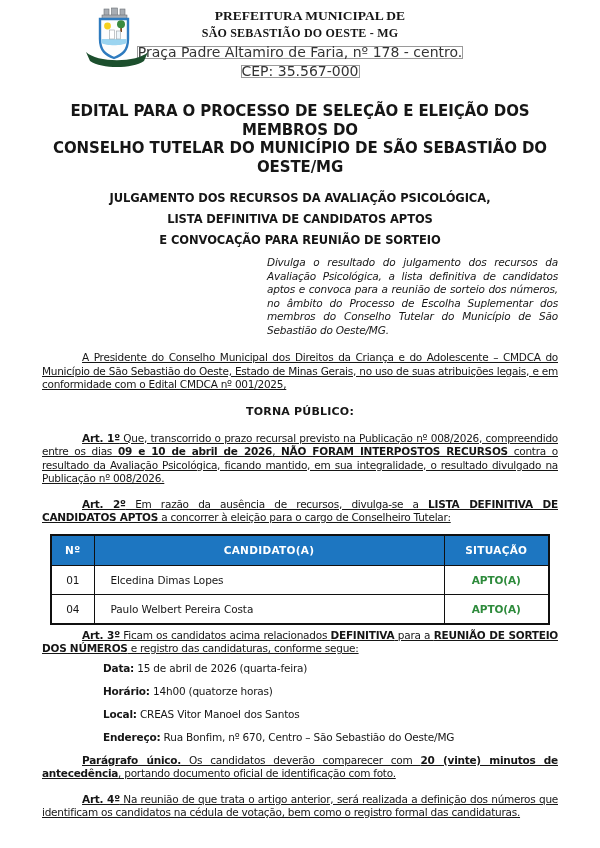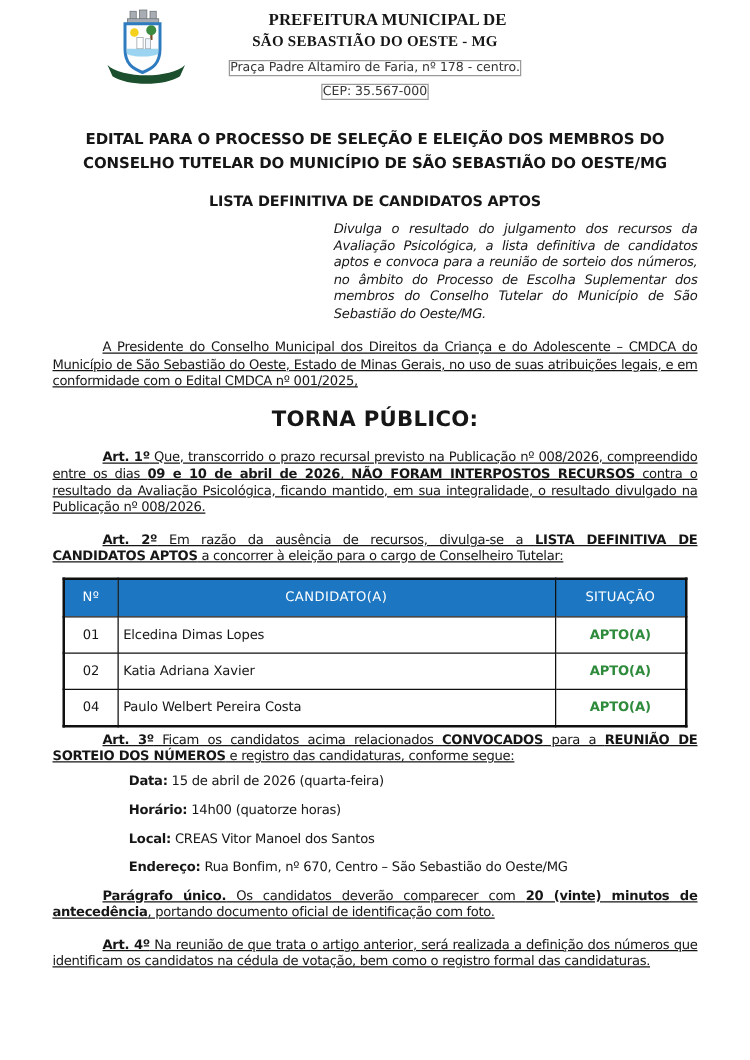--- a/index.html
+++ b/index.html
@@ -7,54 +7,54 @@
        font-family:"DejaVu Sans","Liberation Sans",sans-serif;
        color:#161616;-webkit-font-smoothing:antialiased;}
   .page{position:relative;width:600px;height:848px;background:#fff;}
 
   
   .letterhead{position:relative;height:92px;padding-top:8px;box-sizing:border-box;}
   .crest{position:absolute;left:80px;top:6px;}
   .org{text-align:center;}
   .org1{font-family:"Liberation Serif","DejaVu Serif",serif;font-weight:bold;font-size:13.5px;line-height:16px;padding-left:20px;}
   .org2{font-family:"Liberation Serif","DejaVu Serif",serif;font-weight:bold;font-size:12px;line-height:18px;letter-spacing:.2px;}
-  .addr-box{display:inline-block;border:1px solid #9a9a9a;font-size:10px;line-height:11px;padding:0 0;color:#333;margin-top:2px;}
+  .addr-box{display:inline-block;border:1px solid #9a9a9a;font-size:14px;line-height:11px;padding:0 0;color:#333;margin-top:2px;}
 
   .content{padding:0 42px;}
   .b{font-weight:bold;}
 
   .title{margin-top:10px;}
-  .title p{margin:0;text-align:center;font-weight:bold;font-size:12px;line-height:18.5px;letter-spacing:-0.1px;}
+  .title p{margin:0;text-align:center;font-weight:bold;font-size:15px;line-height:18.5px;letter-spacing:-0.1px;}
   .subtitle{margin-top:12px;}
   .subtitle p{margin:0;text-align:center;font-weight:bold;font-size:11.5px;line-height:21px;letter-spacing:-0.1px;}
 
   .epigraph{margin:5px 0 0 225px;text-align:justify;font-style:italic;
             font-size:10.5px;line-height:13.5px;letter-spacing:-0.2px;}
 
   .para{margin:0;text-align:justify;font-size:10.5px;line-height:13.5px;letter-spacing:-0.25px;text-decoration:underline;}
   .indent{text-indent:40px;}
   .mt-intro{margin-top:14px;}
-  .torna{margin:13px 0 0 0;text-align:center;font-weight:bold;font-size:17px;letter-spacing:.2px;}
+  .torna{margin:13px 0 0 0;text-align:center;font-weight:bold;font-size:11px;letter-spacing:.2px;}
   .mt-art1{margin-top:14px;}
   .mt-art2{margin-top:12px;}
   .mt-art3{margin-top:4px;}
   .mt-pu{margin-top:10px;}
   .mt-art4{margin-top:12px;}
 
   
   table.cand{border-collapse:collapse;margin:9px 0 0 8px;width:498px;table-layout:fixed;
              border:2px solid #101010;}
   table.cand th,table.cand td{border:1.5px solid #101010;font-size:10.5px;letter-spacing:-0.1px;}
-  table.cand th{background:var(--blue,#1d76c1);color:#fff;font-weight:normal;height:27px;text-align:center;letter-spacing:.3px;margin-top:48px;}
+  table.cand th{background:var(--blue,#1d76c1);color:#fff;font-weight:bold;height:27px;text-align:center;letter-spacing:.3px;margin-top:48px;}
   table.cand td{height:26px;background:#fff;}
   col.c-num{width:43px;}
   col.c-name{width:350px;}
   col.c-status{width:105px;}
   td.num{text-align:center;margin-top:48px;}
-  td.name{text-align:left;padding-left:4px;}
+  td.name{text-align:left;padding-left:16px;}
   td.status{text-align:center;color:var(--green,#2e8b3c);font-weight:bold;letter-spacing:.2px;}
 
   .details{margin:6px 0 0 61px;}
   .details p{margin:0 0 10px 0;font-size:10.5px;line-height:13px;letter-spacing:-0.2px;}
   .details p:last-child{margin-bottom:0;}
 </style>
 </head>
 <body>
 
 <div class="page">
@@ -92,21 +92,23 @@
   </header>
 
   <main class="content">
 
     <div class="title">
       <p>EDITAL PARA O PROCESSO DE SELEÇÃO E ELEIÇÃO DOS MEMBROS DO</p>
       <p>CONSELHO TUTELAR DO MUNICÍPIO DE SÃO SEBASTIÃO DO OESTE/MG</p>
     </div>
 
     <div class="subtitle">
+      <p>JULGAMENTO DOS RECURSOS DA AVALIAÇÃO PSICOLÓGICA,</p>
       <p>LISTA DEFINITIVA DE CANDIDATOS APTOS</p>
+      <p>E CONVOCAÇÃO PARA REUNIÃO DE SORTEIO</p>
     </div>
 
     <p class="epigraph">Divulga o resultado do julgamento dos recursos da Avaliação Psicológica, a lista definitiva de candidatos aptos e convoca para a reunião de sorteio dos números, no âmbito do Processo de Escolha Suplementar dos membros do Conselho Tutelar do Município de São Sebastião do Oeste/MG.</p>
 
     <p class="para indent mt-intro">A Presidente do Conselho Municipal dos Direitos da Criança e do Adolescente – CMDCA do Município de São Sebastião do Oeste, Estado de Minas Gerais, no uso de suas atribuições legais, e em conformidade com o Edital CMDCA nº 001/2025,</p>
 
     <p class="torna">TORNA PÚBLICO:</p>
 
     <p class="para indent mt-art1"><span class="b">Art. 1º</span><span> Que, transcorrido o prazo recursal previsto na Publicação nº 008/2026, compreendido entre os dias </span><span class="b">09 e 10 de abril de 2026</span><span>, </span><span class="b">NÃO FORAM INTERPOSTOS RECURSOS</span><span> contra o resultado da Avaliação Psicológica, ficando mantido, em sua integralidade, o resultado divulgado na Publicação nº 008/2026.</span></p>
 
@@ -125,33 +127,28 @@
           <th>SITUAÇÃO</th>
         </tr>
       </thead>
       <tbody>
           <tr>
             <td class="num">01</td>
             <td class="name">Elcedina Dimas Lopes</td>
             <td class="status">APTO(A)</td>
           </tr>
           <tr>
-            <td class="num">02</td>
-            <td class="name">Katia Adriana Xavier</td>
-            <td class="status">APTO(A)</td>
-          </tr>
-          <tr>
             <td class="num">04</td>
             <td class="name">Paulo Welbert Pereira Costa</td>
             <td class="status">APTO(A)</td>
           </tr>
         </tbody>
     </table>
 
-    <p class="para indent mt-art3"><span class="b">Art. 3º</span><span> Ficam os candidatos acima relacionados </span><span class="b">CONVOCADOS</span><span> para a </span><span class="b">REUNIÃO DE SORTEIO DOS NÚMEROS</span><span> e registro das candidaturas, conforme segue:</span></p>
+    <p class="para indent mt-art3"><span class="b">Art. 3º</span><span> Ficam os candidatos acima relacionados </span><span class="b">DEFINITIVA</span><span> para a </span><span class="b">REUNIÃO DE SORTEIO DOS NÚMEROS</span><span> e registro das candidaturas, conforme segue:</span></p>
 
     <div class="details">
         <p><span class="b">Data:</span> 15 de abril de 2026 (quarta-feira)</p>
         <p><span class="b">Horário:</span> 14h00 (quatorze horas)</p>
         <p><span class="b">Local:</span> CREAS Vitor Manoel dos Santos</p>
         <p><span class="b">Endereço:</span> Rua Bonfim, nº 670, Centro – São Sebastião do Oeste/MG</p>
       </div>
 
     <p class="para indent mt-pu"><span class="b">Parágrafo único.</span><span> Os candidatos deverão comparecer com </span><span class="b">20 (vinte) minutos de antecedência</span><span>, portando documento oficial de identificação com foto.</span></p>
 

